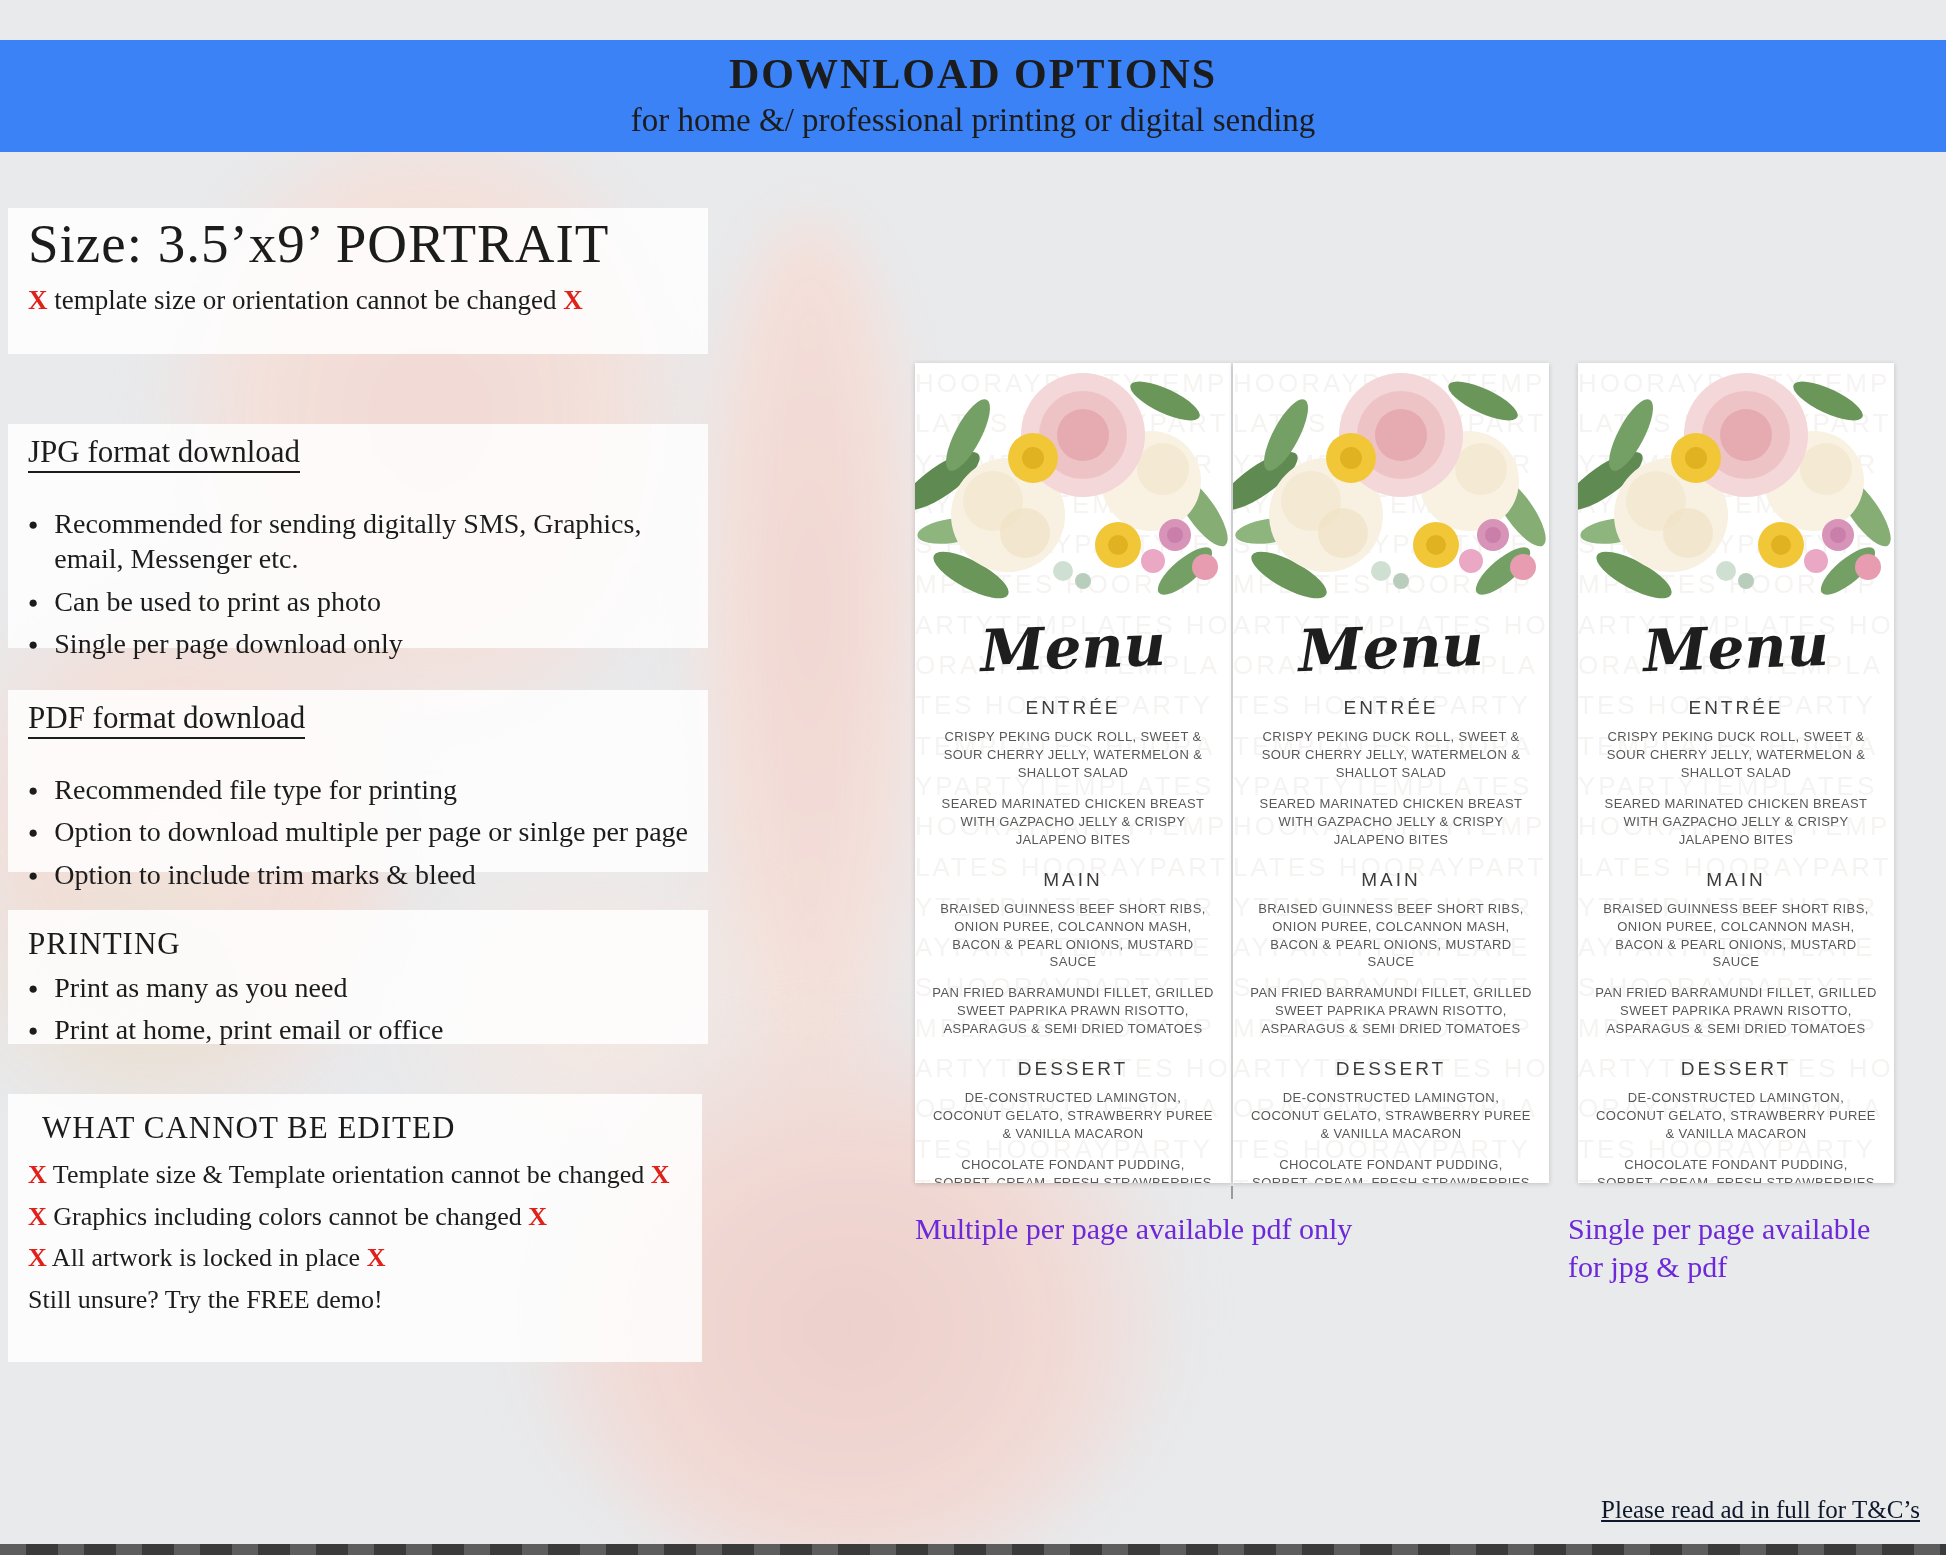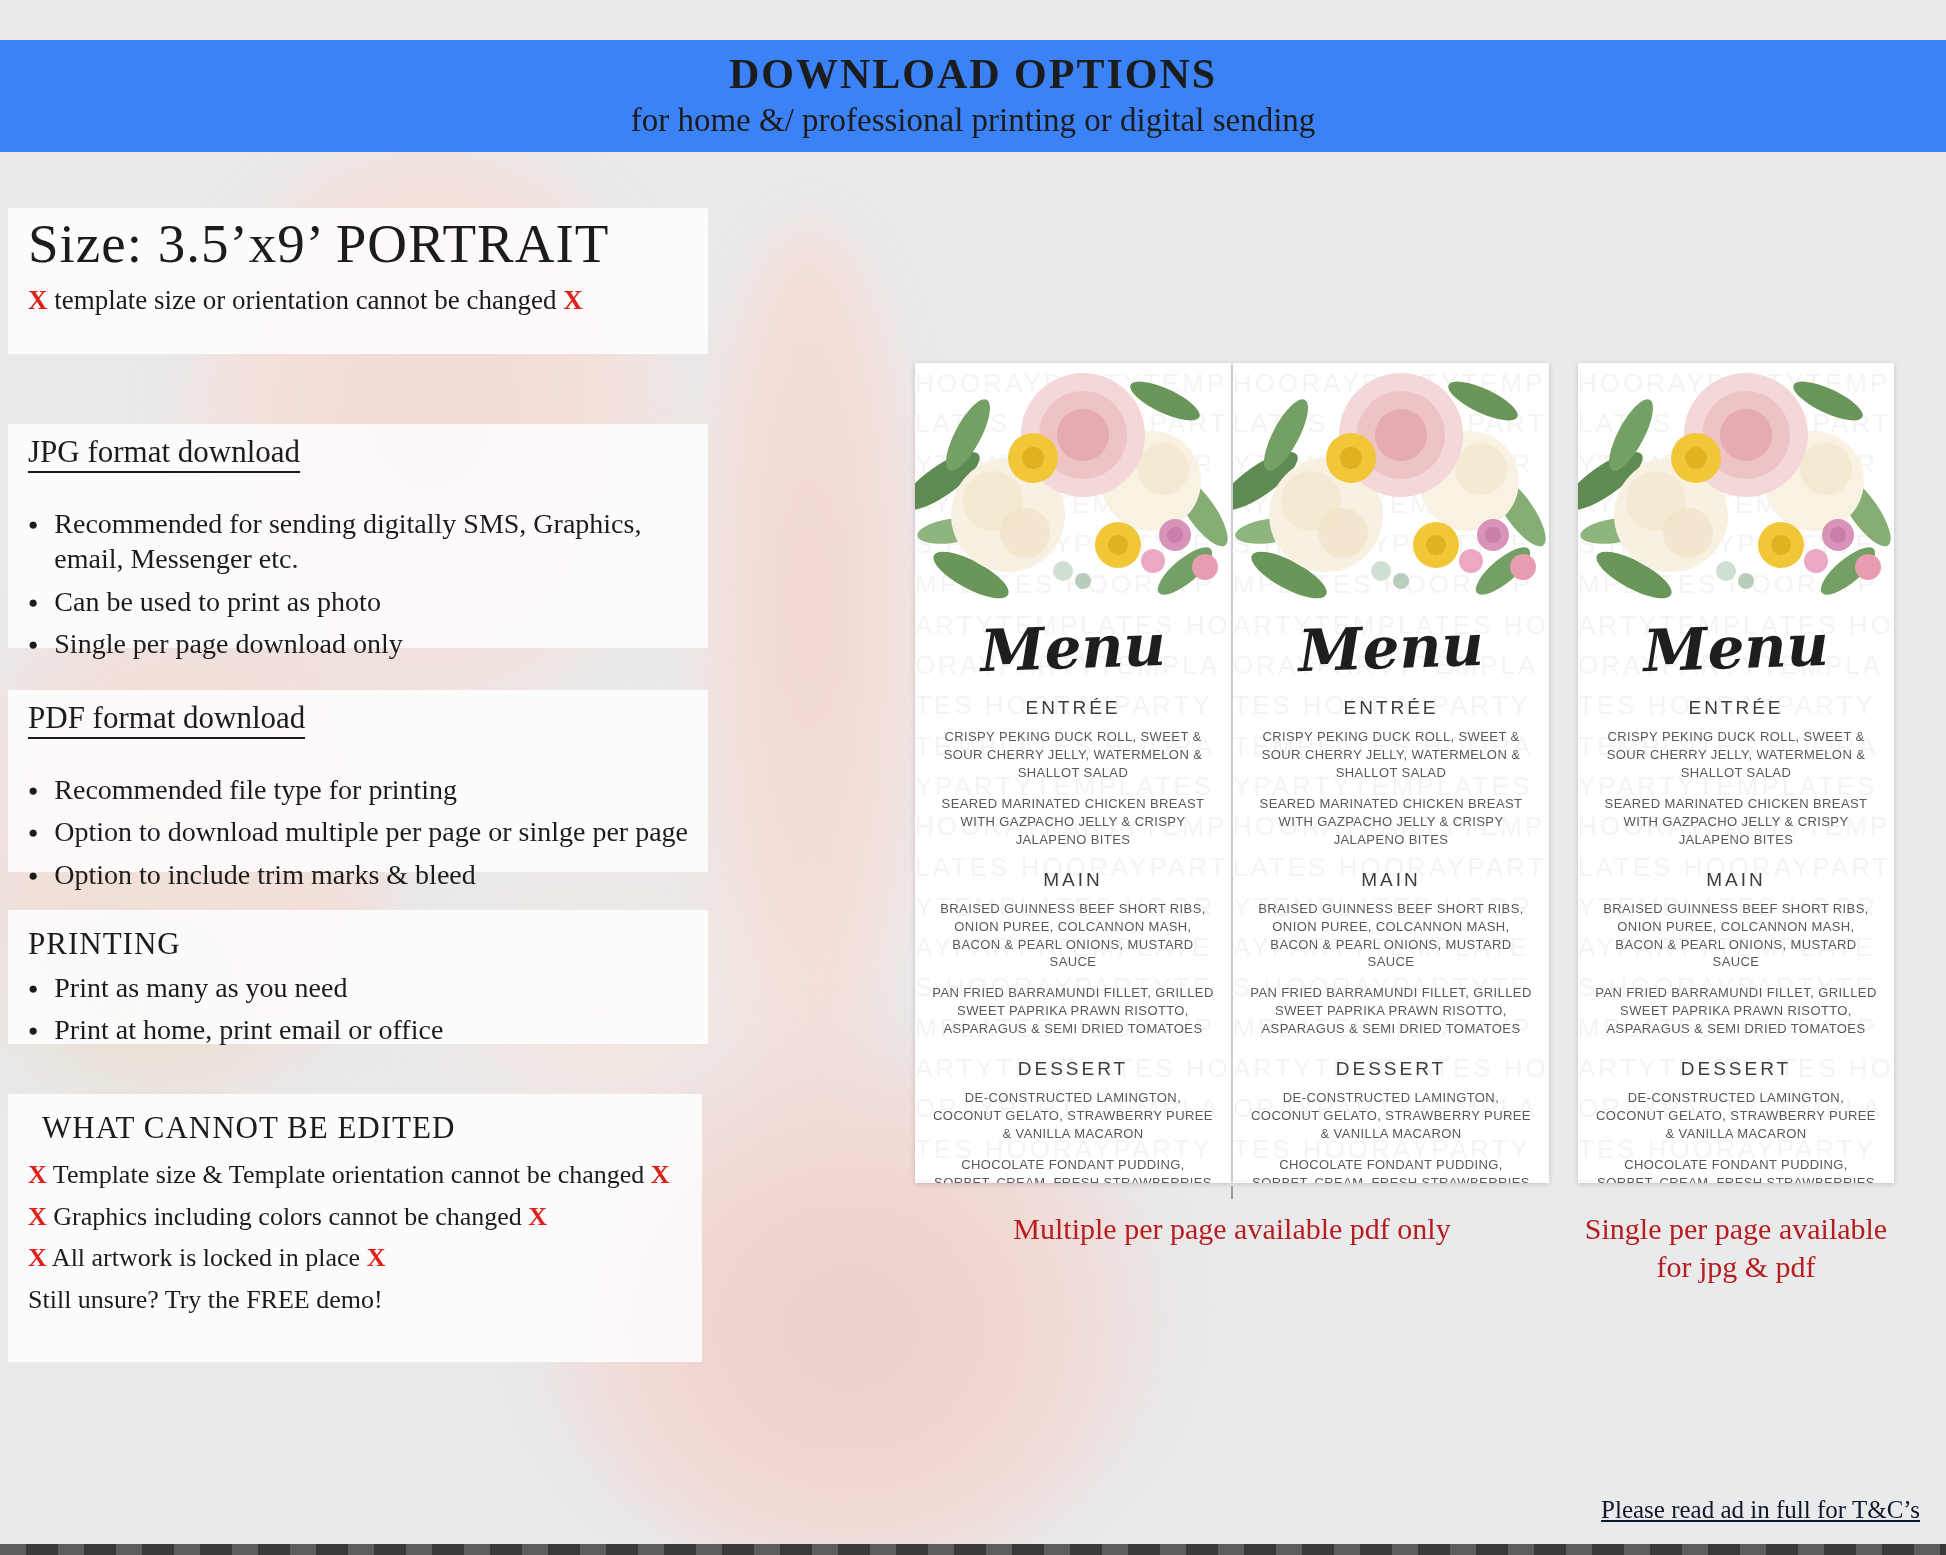--- a/index.html
+++ b/index.html
@@ -54,21 +54,21 @@
   .menu-title{font-family:"DejaVu Serif",serif;font-style:italic;font-weight:600;
       font-size:58px;line-height:1;margin-top:6px;color:#1e1e1e;transform:rotate(-2deg);}
   .card-sec-heading{font-family:"Liberation Sans",sans-serif;font-size:19px;letter-spacing:3px;
       color:#3c3c3c;margin:20px 0 9px;}
   .card-item{font-family:"Liberation Sans",sans-serif;font-size:13px;letter-spacing:0.4px;
       line-height:1.38;color:#585858;margin:0 16px 13px;}
 
   .trim-tick{position:absolute;left:1231px;top:1186px;width:2px;height:13px;background:#9a9a9a;}
 
   
-  .caption{position:absolute;top:1210px;text-align:center;font-size:30px;line-height:1.25;color:#b91c1c;}
+  .caption{position:absolute;top:1210px;text-align:left;font-size:30px;line-height:1.25;color:#6d28d9;}
   .caption-multiple{left:915px;width:634px;}
   .caption-single{left:1568px;width:336px;}
   .terms{position:absolute;top:1496px;right:26px;font-size:25px;color:#0f172a;text-decoration:underline;}
   .bottom-strip{position:absolute;left:0;right:0;top:1544px;height:11px;
       background:repeating-linear-gradient(90deg,#5d5d5d 0 26px,#3a3a3a 26px 58px);}
 </style>
 </head>
 <body style="--accent: #e0211a; background: rgb(233, 234, 236);">
 
 <div class="bgf bgf1"></div>

